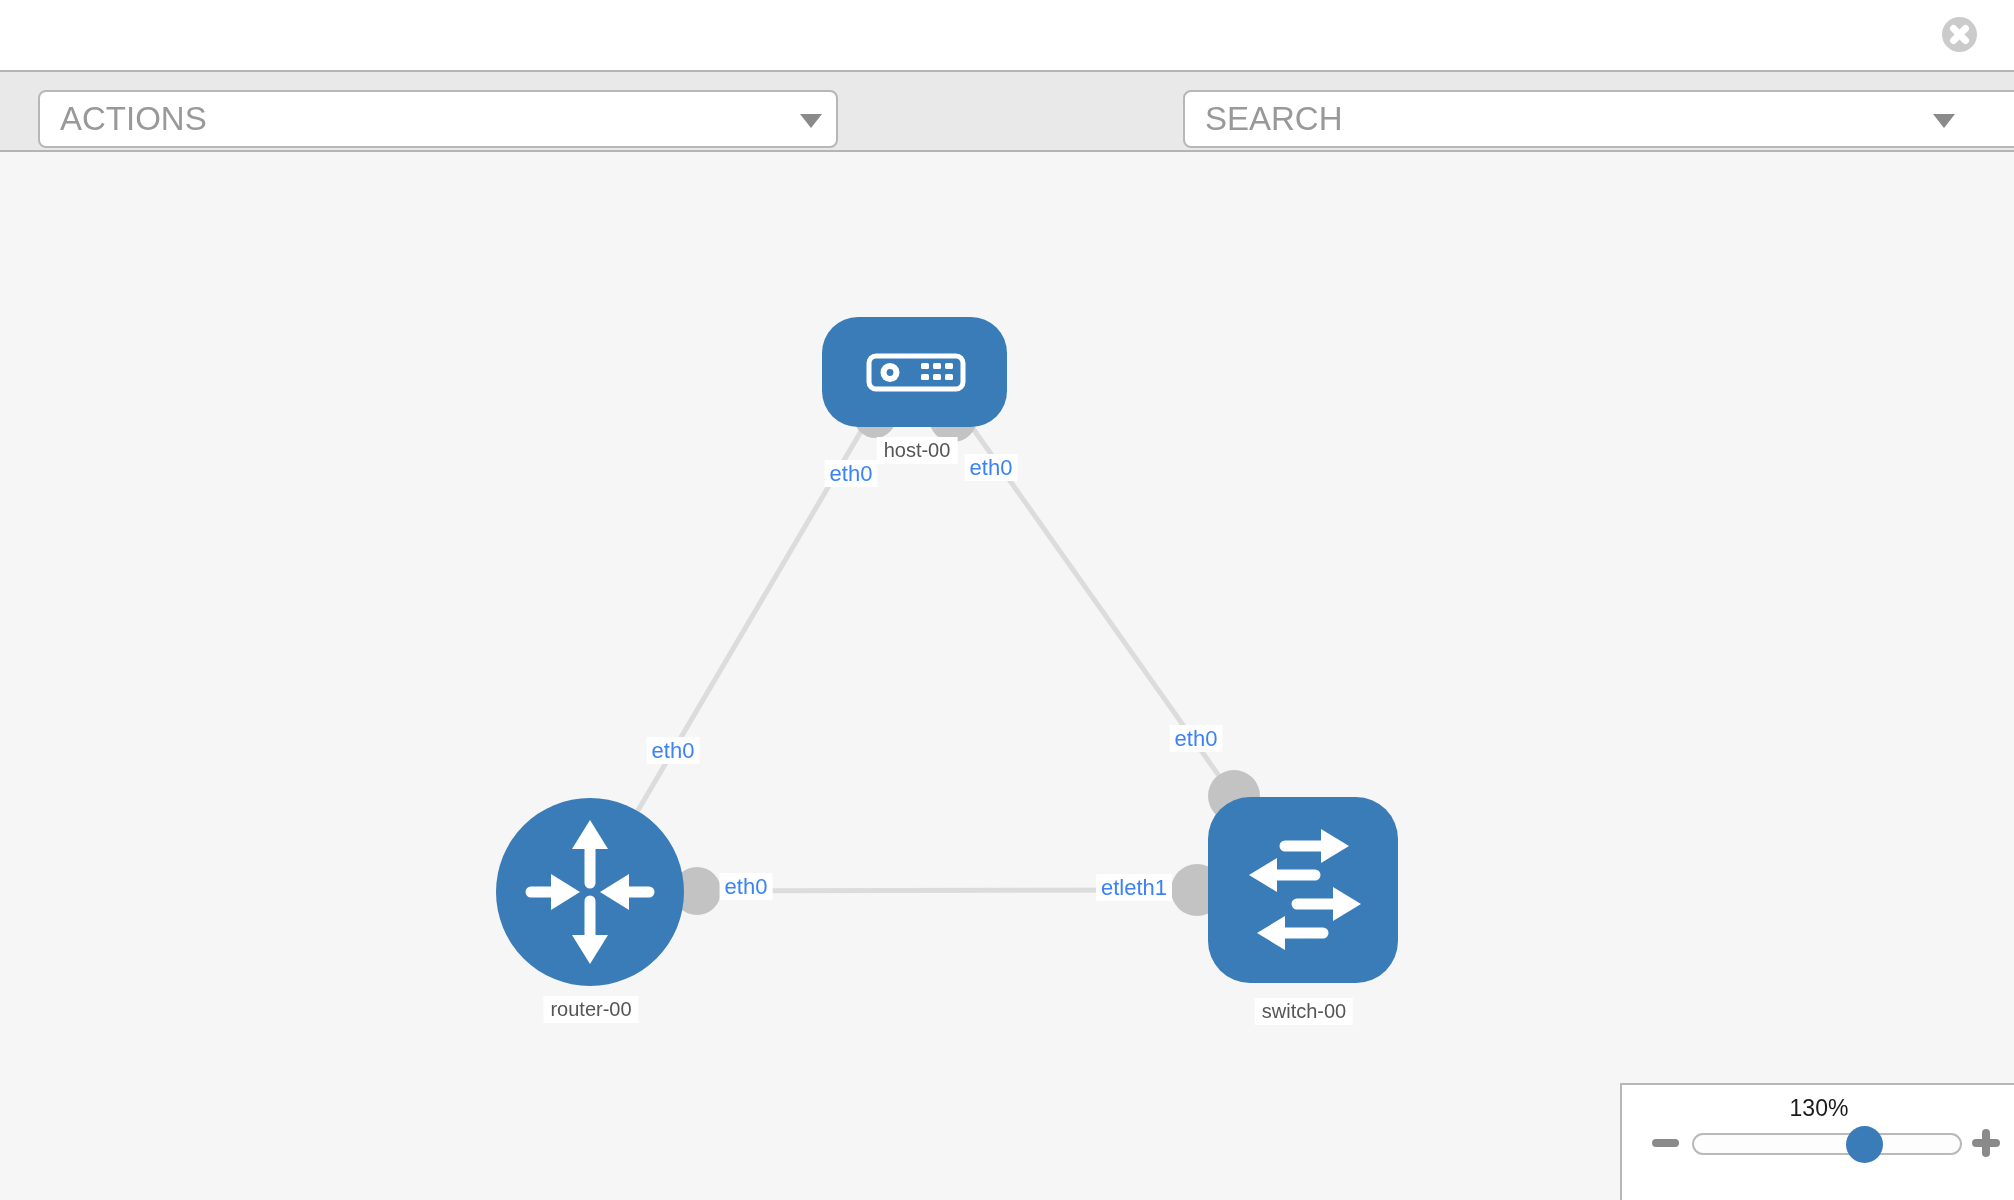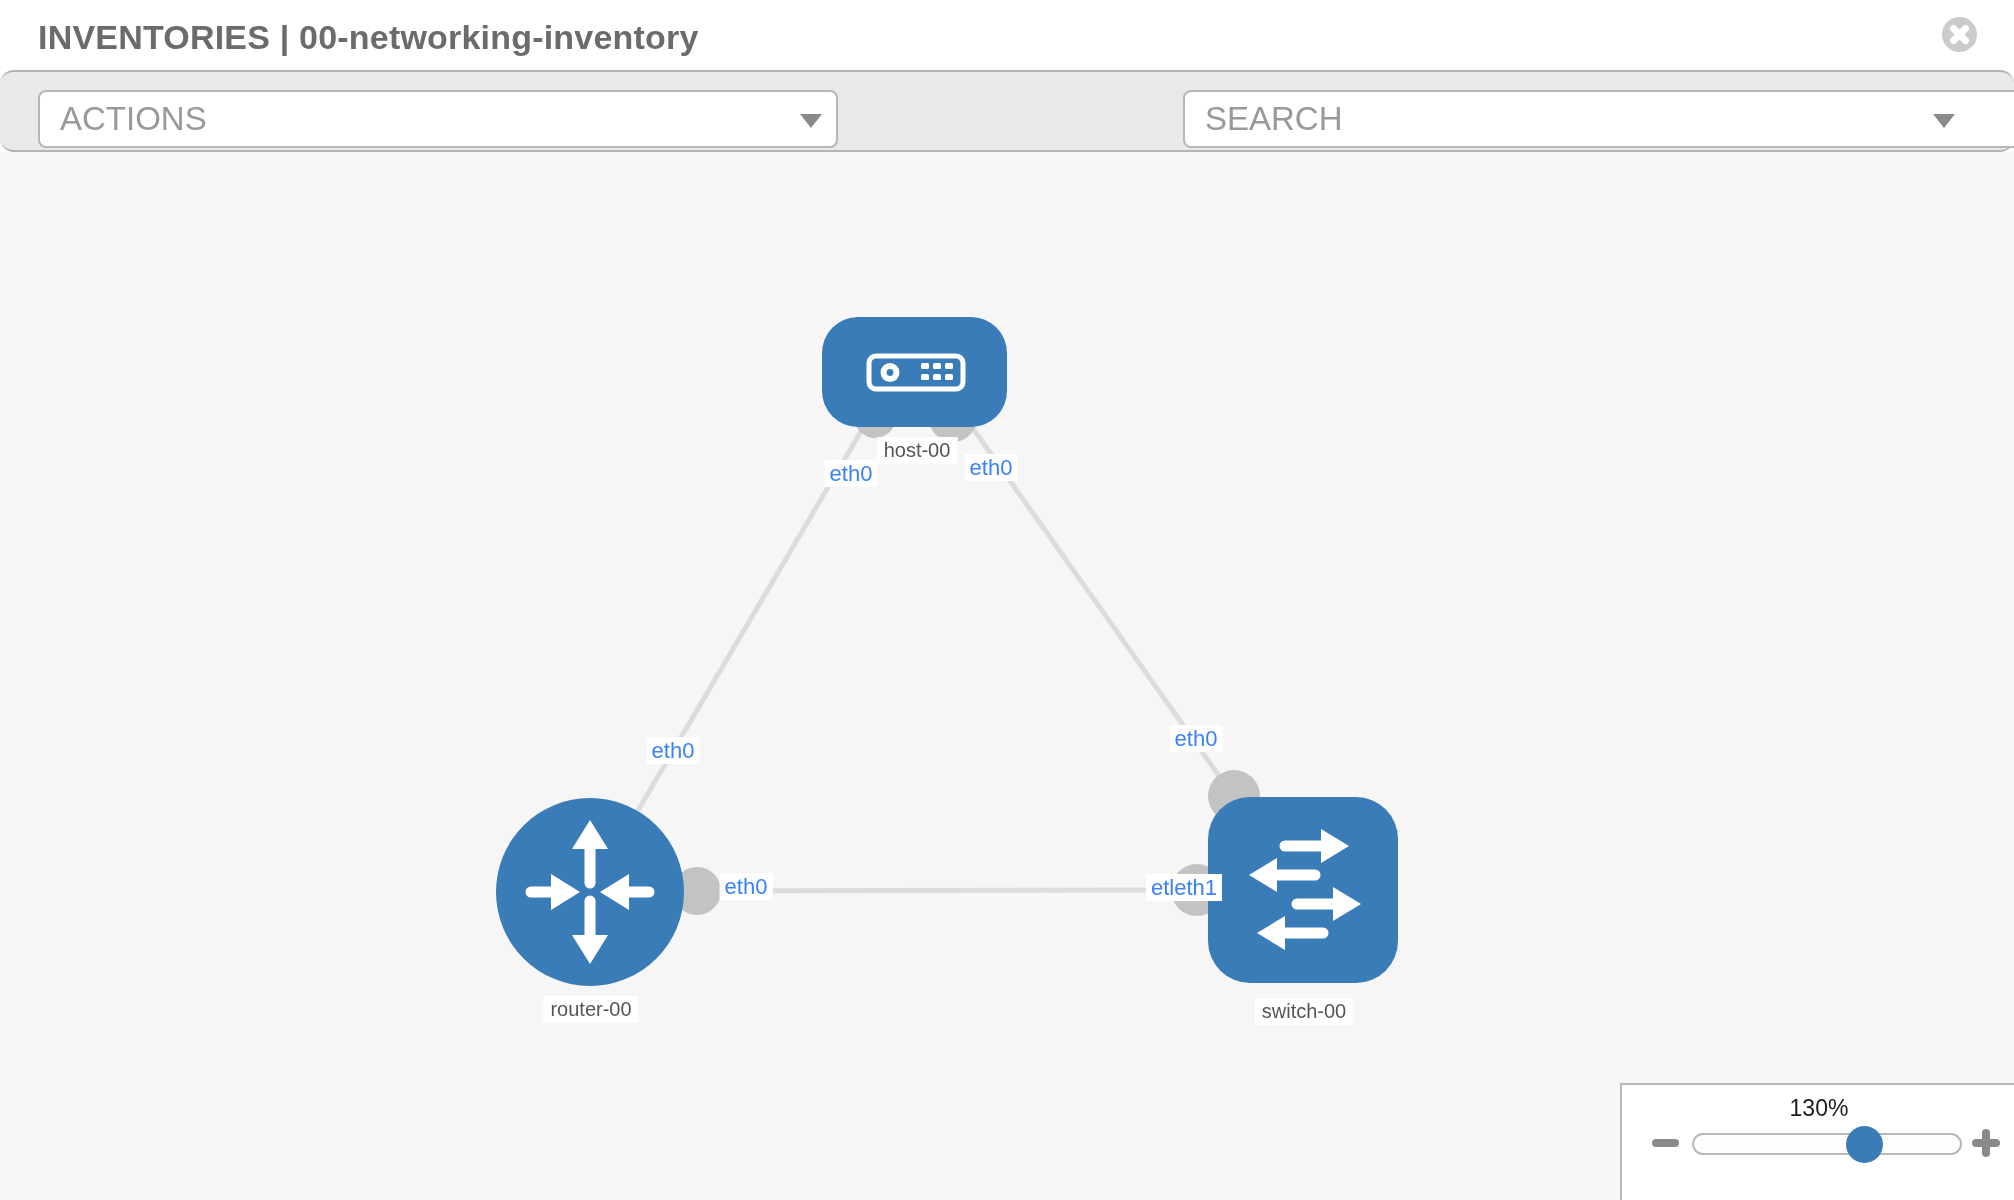--- a/index.html
+++ b/index.html
@@ -17,21 +17,20 @@
   .close-btn{
     position:absolute;left:1942px;top:17px;width:35px;height:35px;border-radius:50%;
     background:#cbcbcb;cursor:pointer;
   }
   .close-btn svg{position:absolute;left:0;top:0;}
   
   .toolbar{
     position:absolute;left:0;top:70px;width:2014px;height:82px;
     background:#e9e9e9;border-top:2px solid #b4b4b4;border-bottom:2px solid #b4b4b4;
     box-sizing:border-box;
-    border-radius:14px;
   }
   .dropdown{
     position:absolute;top:18px;height:58px;background:#ffffff;
     border:2px solid #b7b7b7;border-radius:8px;box-sizing:border-box;
   }
   .dropdown .dd-text{
     position:absolute;left:20px;top:0;line-height:54px;font-size:33px;color:#999999;white-space:nowrap;
   }
   .caret{
     position:absolute;top:22px;width:0;height:0;
@@ -63,21 +62,20 @@
   }
   .slider-thumb{
     position:absolute;left:224px;top:41px;width:37px;height:37px;border-radius:50%;
     background:#3a7cb8;cursor:grab;
   }
 </style>
 </head>
 <body>
 
 <div class="header">
-  <div class="header-title">INVENTORIES | 00-networking-inventory</div>
   <div class="close-btn">
     <svg width="35" height="35" viewBox="0 0 35 35">
       <g stroke="#ffffff" stroke-width="7" stroke-linecap="round">
         <line x1="11.5" y1="11.5" x2="23.5" y2="23.5"></line>
         <line x1="23.5" y1="11.5" x2="11.5" y2="23.5"></line>
       </g>
     </svg>
   </div>
 </div>
 
@@ -170,21 +168,21 @@
     </g>
   </svg>
 </div>
 
 <div class="chip if-label" style="left:851px;top:460px;">eth0</div>
 <div class="chip if-label" style="left:991px;top:454px;">eth0</div>
 <div class="chip node-label" style="left:917px;top:437px;">host-00</div>
 <div class="chip if-label" style="left:673px;top:737px;">eth0</div>
 <div class="chip if-label" style="left:1196px;top:725px;">eth0</div>
 <div class="chip if-label" style="left:746px;top:873px;">eth0</div>
-<div class="chip if-label" style="left:1184px;top:874px;">etleth1</div>
+<div class="chip if-label" style="left:1134px;top:874px;">etleth1</div>
 <div class="chip node-label" style="left:591px;top:996px;">router-00</div>
 <div class="chip node-label" style="left:1304px;top:998px;">switch-00</div>
 
 <div class="zoom-panel">
   <div class="zoom-value">130%</div>
   <div class="minus-icon"></div>
   <div class="slider-track"></div>
   <div class="slider-thumb"></div>
   <div class="plus-icon"></div>
 </div>

